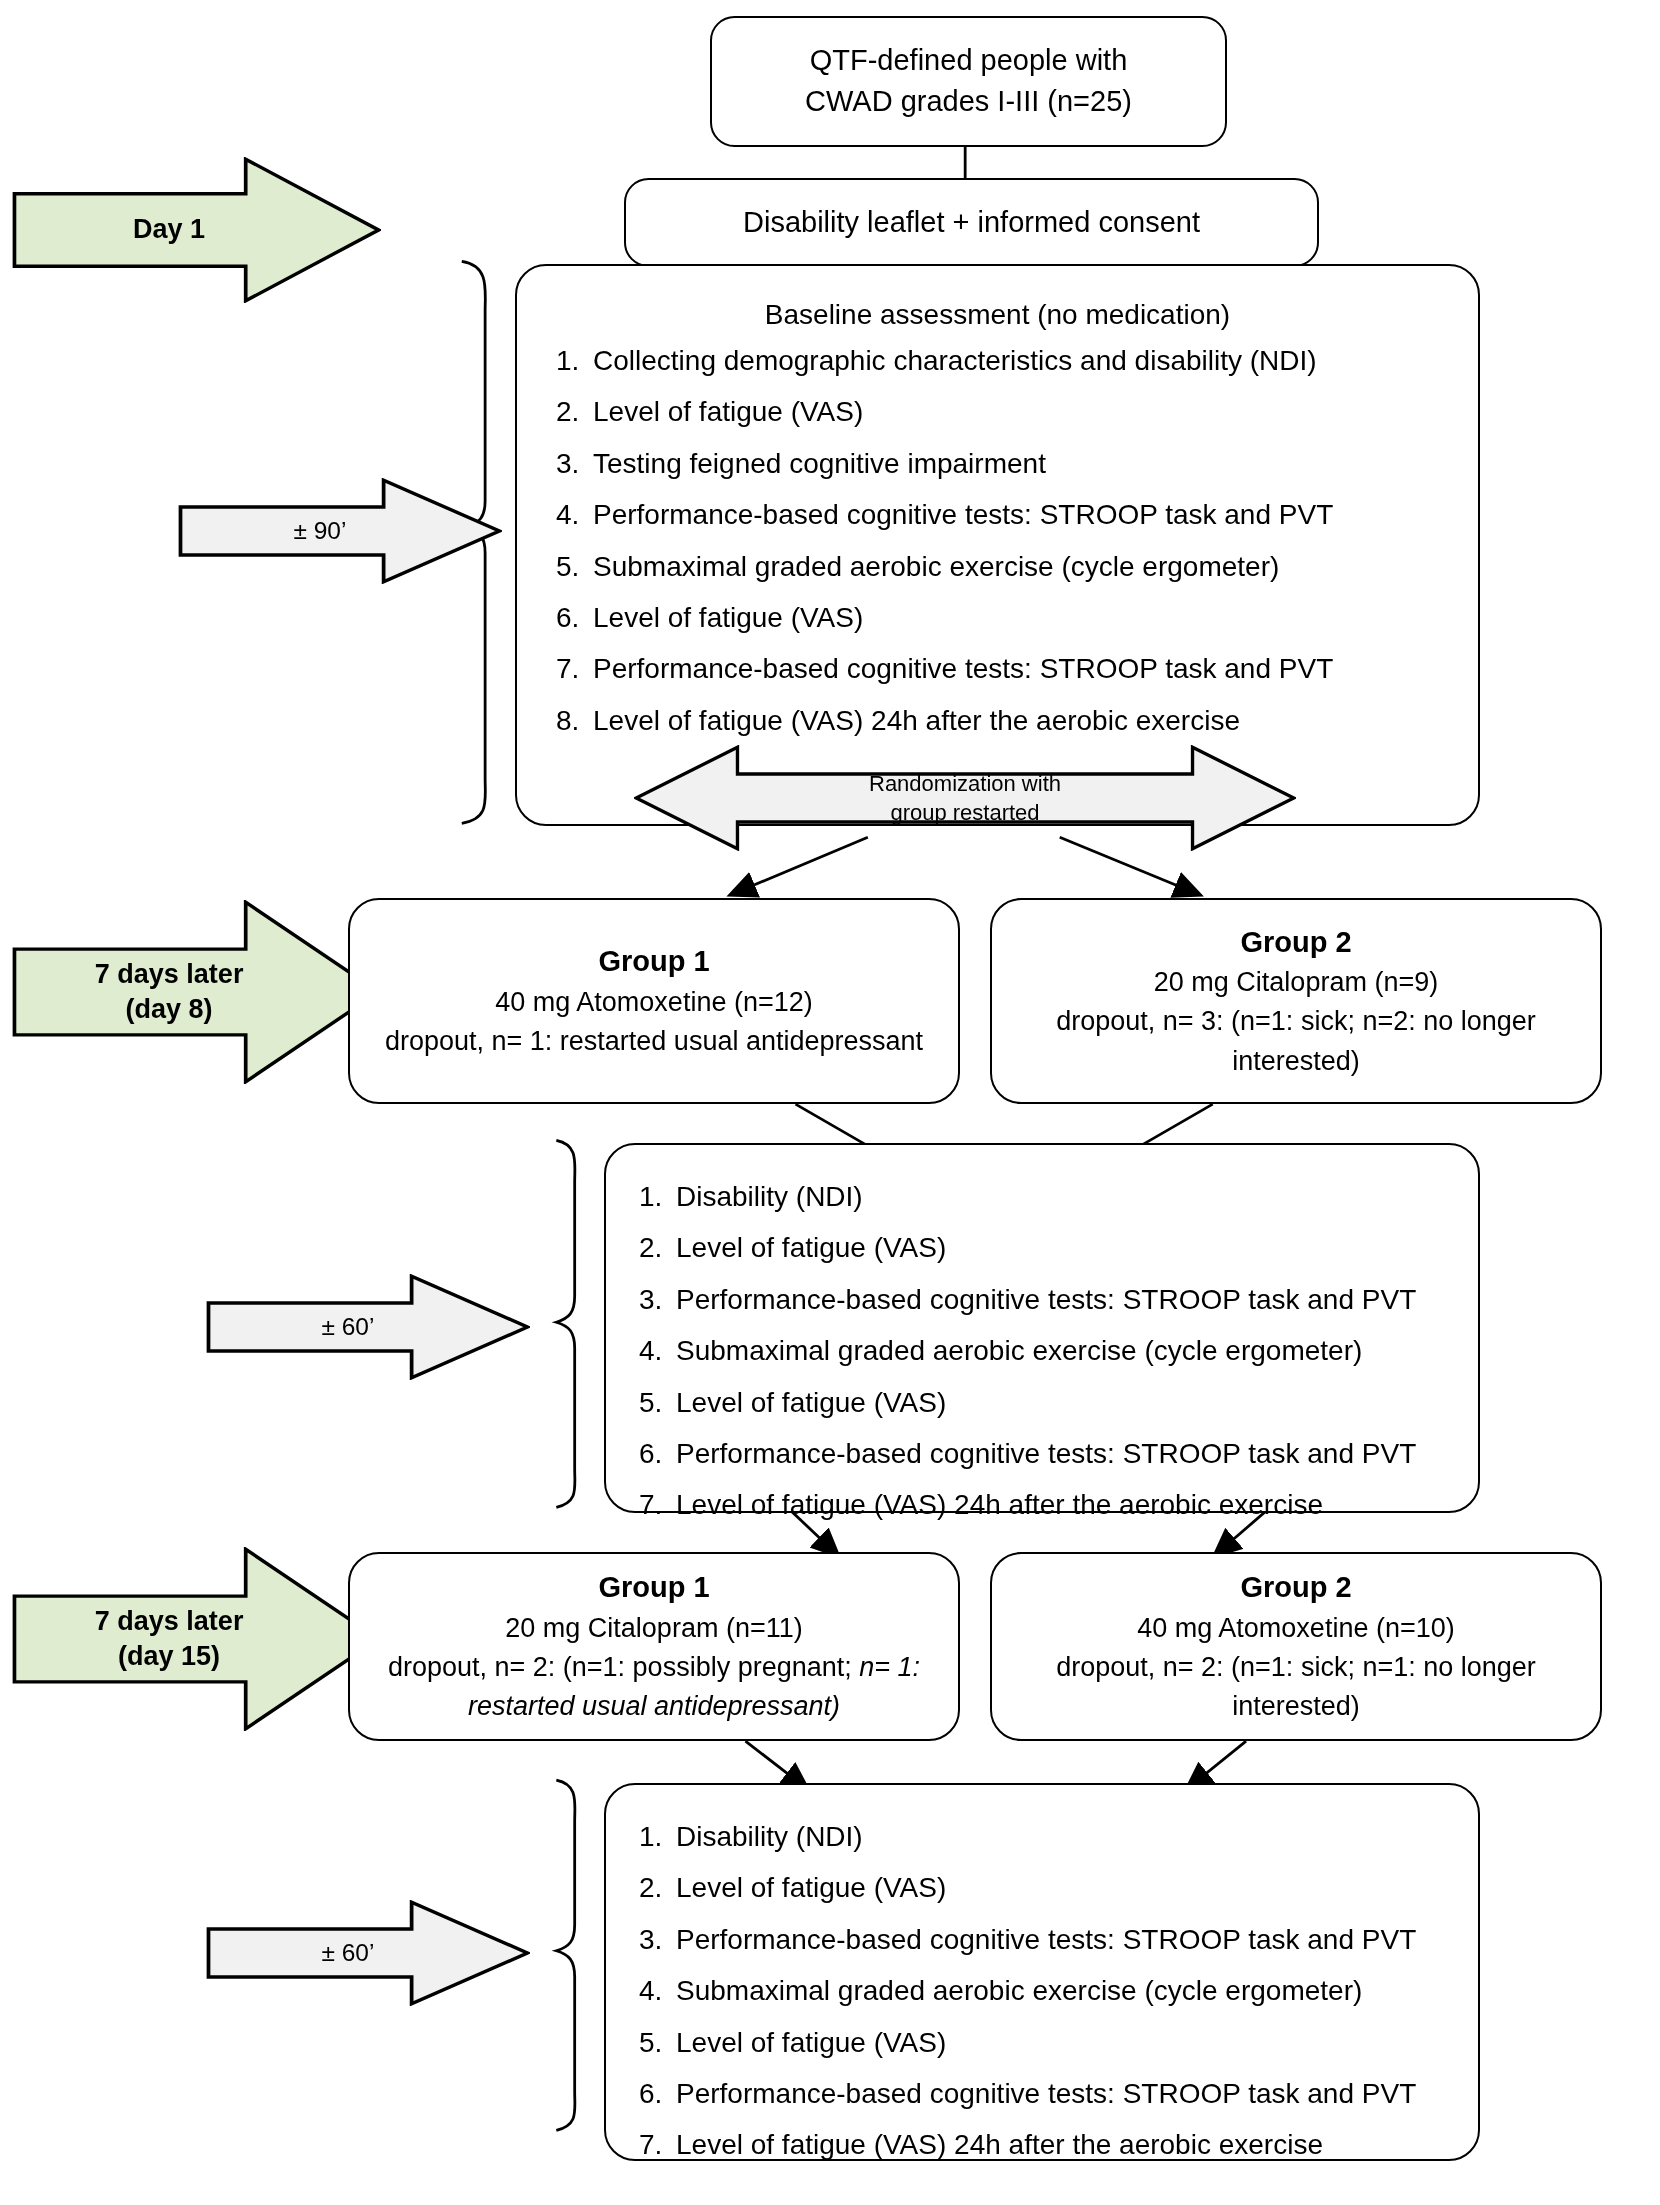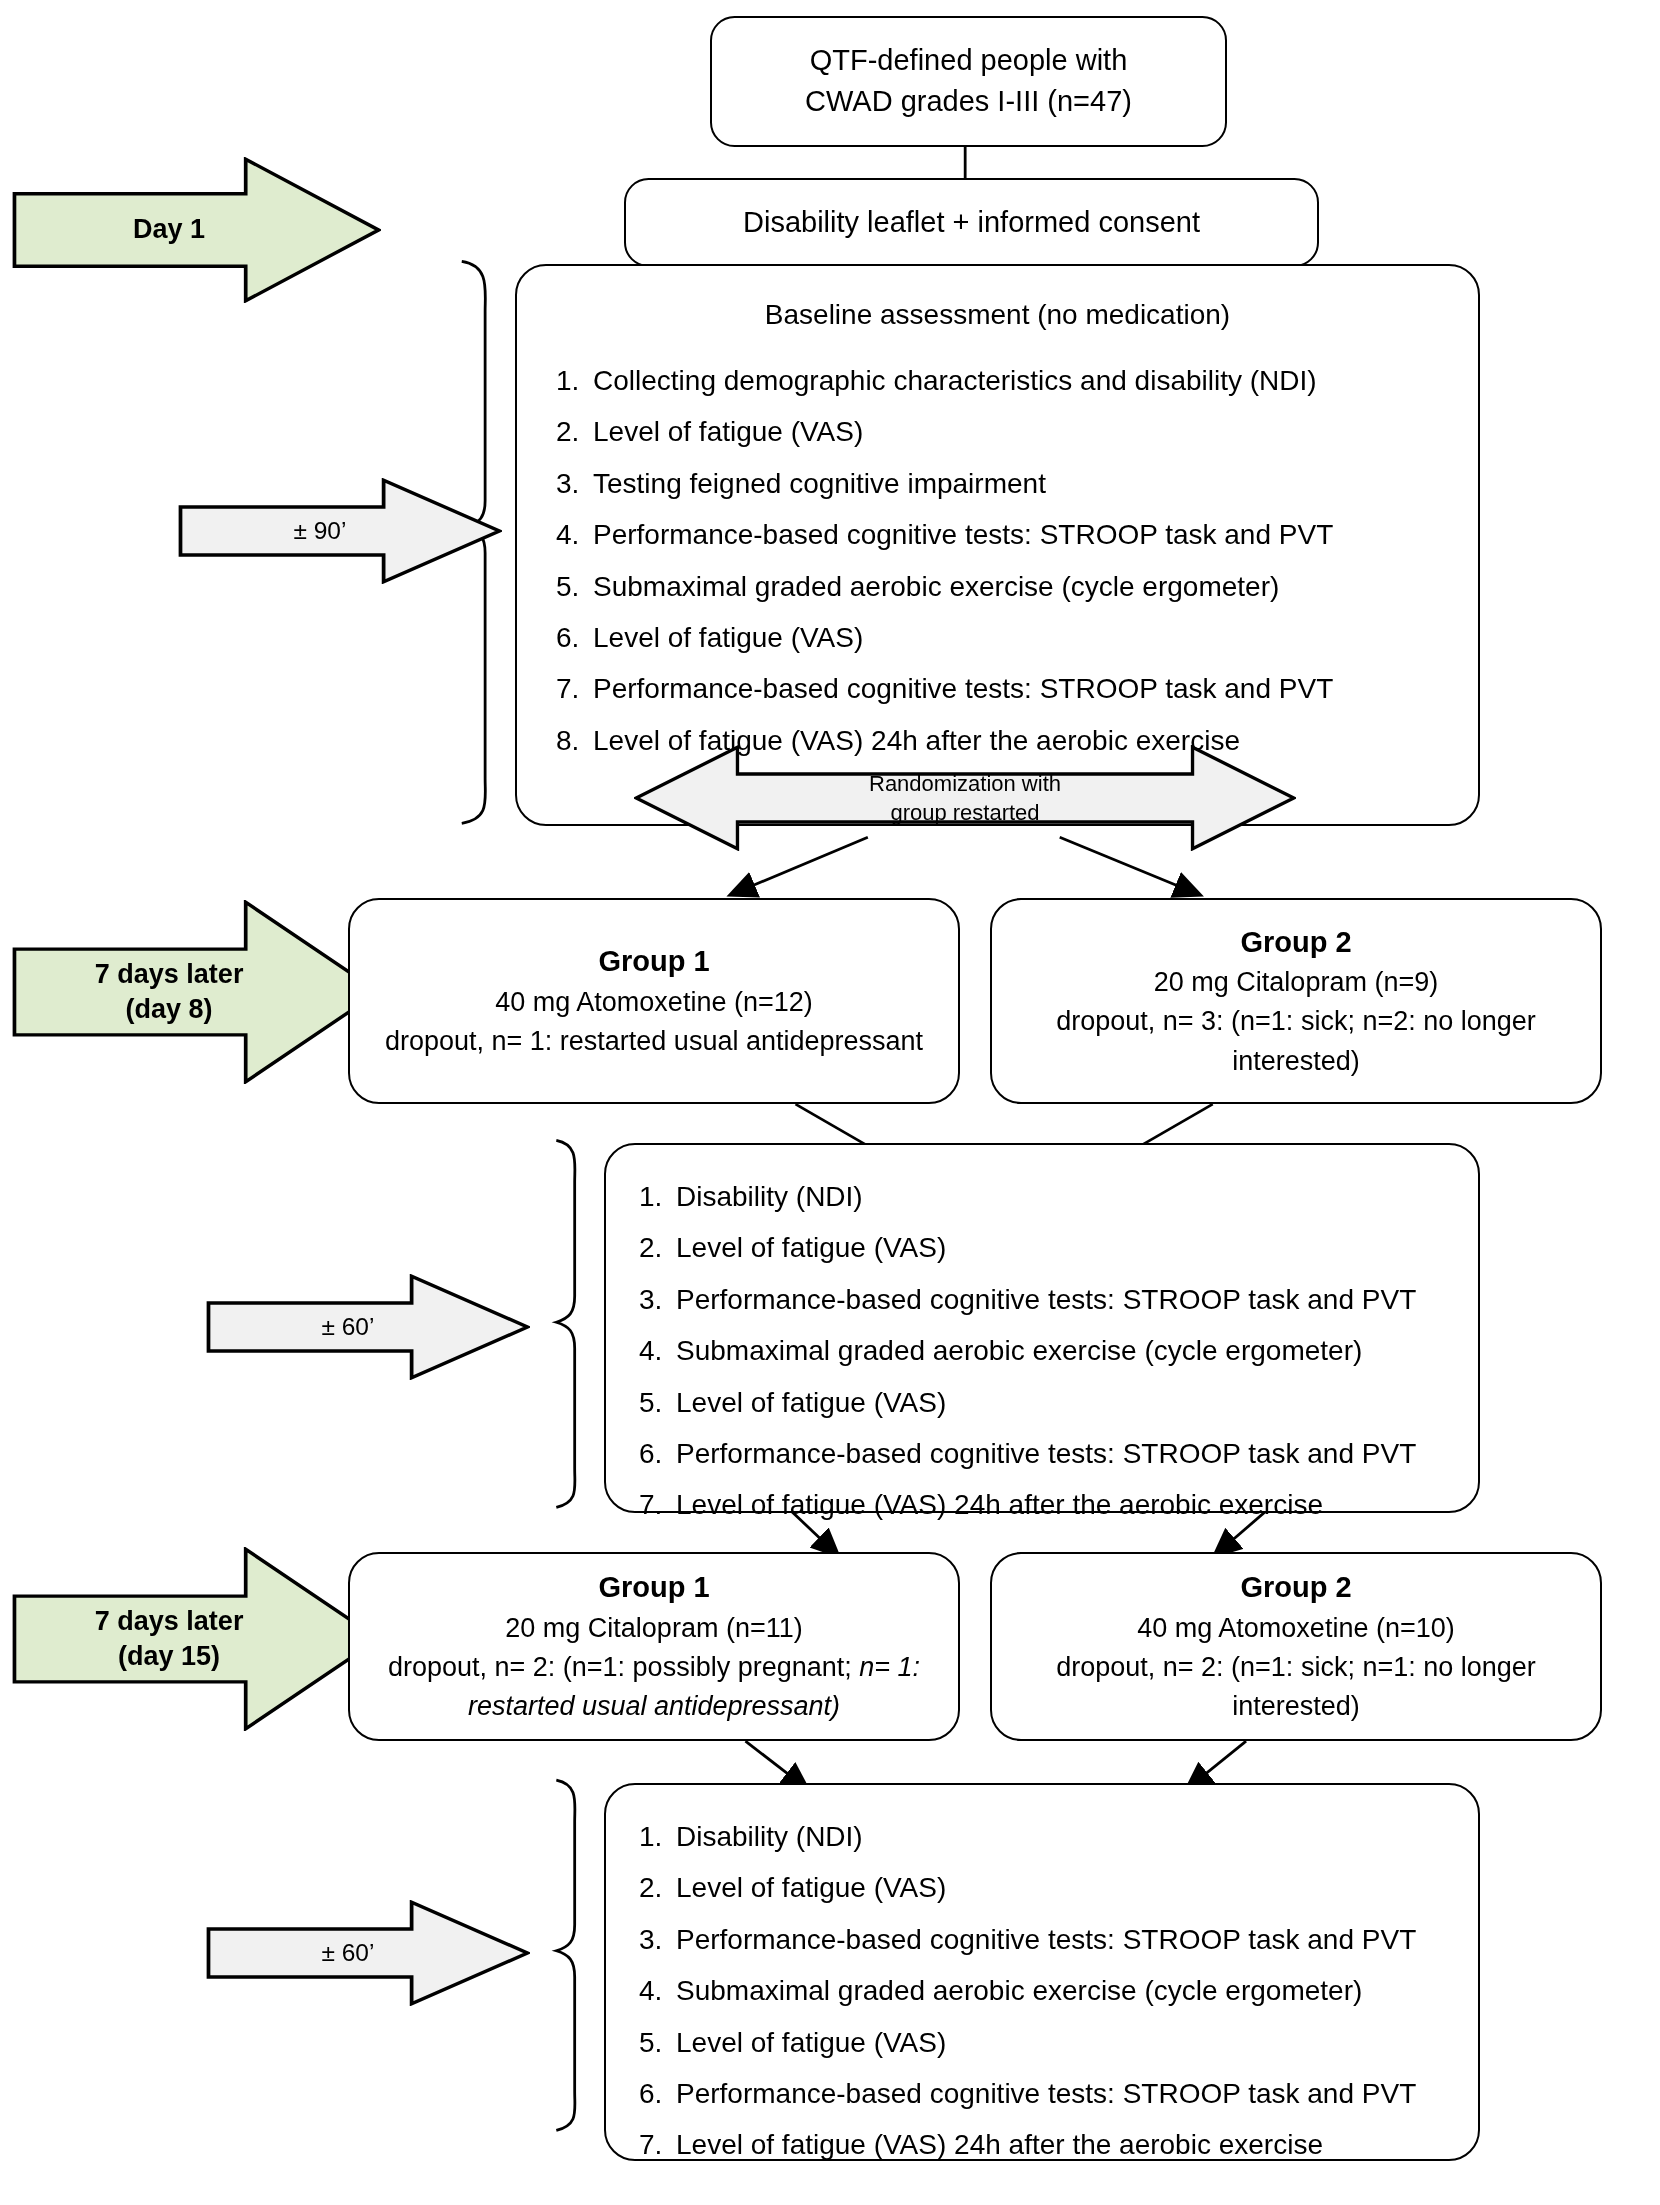--- a/index.html
+++ b/index.html
@@ -55,21 +55,21 @@
     flex:0 0 37px;
     text-align:left;
   }
   ol.steps li .txt{
     flex:1 1 auto;
     text-align:left;
   }
   .box-heading{
     font-size:28px;
     text-align:center;
-    margin-bottom:36px;
+    margin-bottom:16px;
   }
   .arrow-green, .arrow-gray{
     position:absolute;
     display:flex;
     align-items:center;
     justify-content:center;
     text-align:center;
     padding-left:35px;
   }
   .arrow-green .lbl{
@@ -143,21 +143,21 @@
     <line x1="1340" y1="3130" x2="1450" y2="3215" stroke="#000" stroke-width="5" marker-end="url(#ah)"></line>
     <line x1="2240" y1="3130" x2="2135" y2="3215" stroke="#000" stroke-width="5" marker-end="url(#ah)"></line>
 
     <path d="M1000,3200 C1040,3208 1033,3240 1033,3275 L1033,3460 C1033,3490 1023,3500 1000,3507
              C1023,3514 1033,3524 1033,3554 L1033,3760 C1033,3796 1040,3820 1000,3830" fill="none" stroke="#000" stroke-width="5"></path>
   </svg>
 
   <div class="node rounded-md" style="left:710px; top:15.6px; width:517px; height:131px;">
     <div class="center-text">
       <div class="title-line">QTF-defined people with</div>
-      <div class="title-line">CWAD grades I-III (n=47)</div>
+      <div class="title-line">CWAD grades I-III (n=25)</div>
     </div>
   </div>
 
   <div class="node rounded-md" style="left:624px; top:178px; width:695px; height:89px;">
     <div class="title-line">Disability leaflet + informed consent</div>
   </div>
 
   <div class="node rounded-lg" style="left:515px; top:264px; width:965px; height:562px; justify-content:flex-start;">
     <div style="padding:33px 39px 0 39px;">
       <div class="box-heading">Baseline assessment (no medication)</div>

